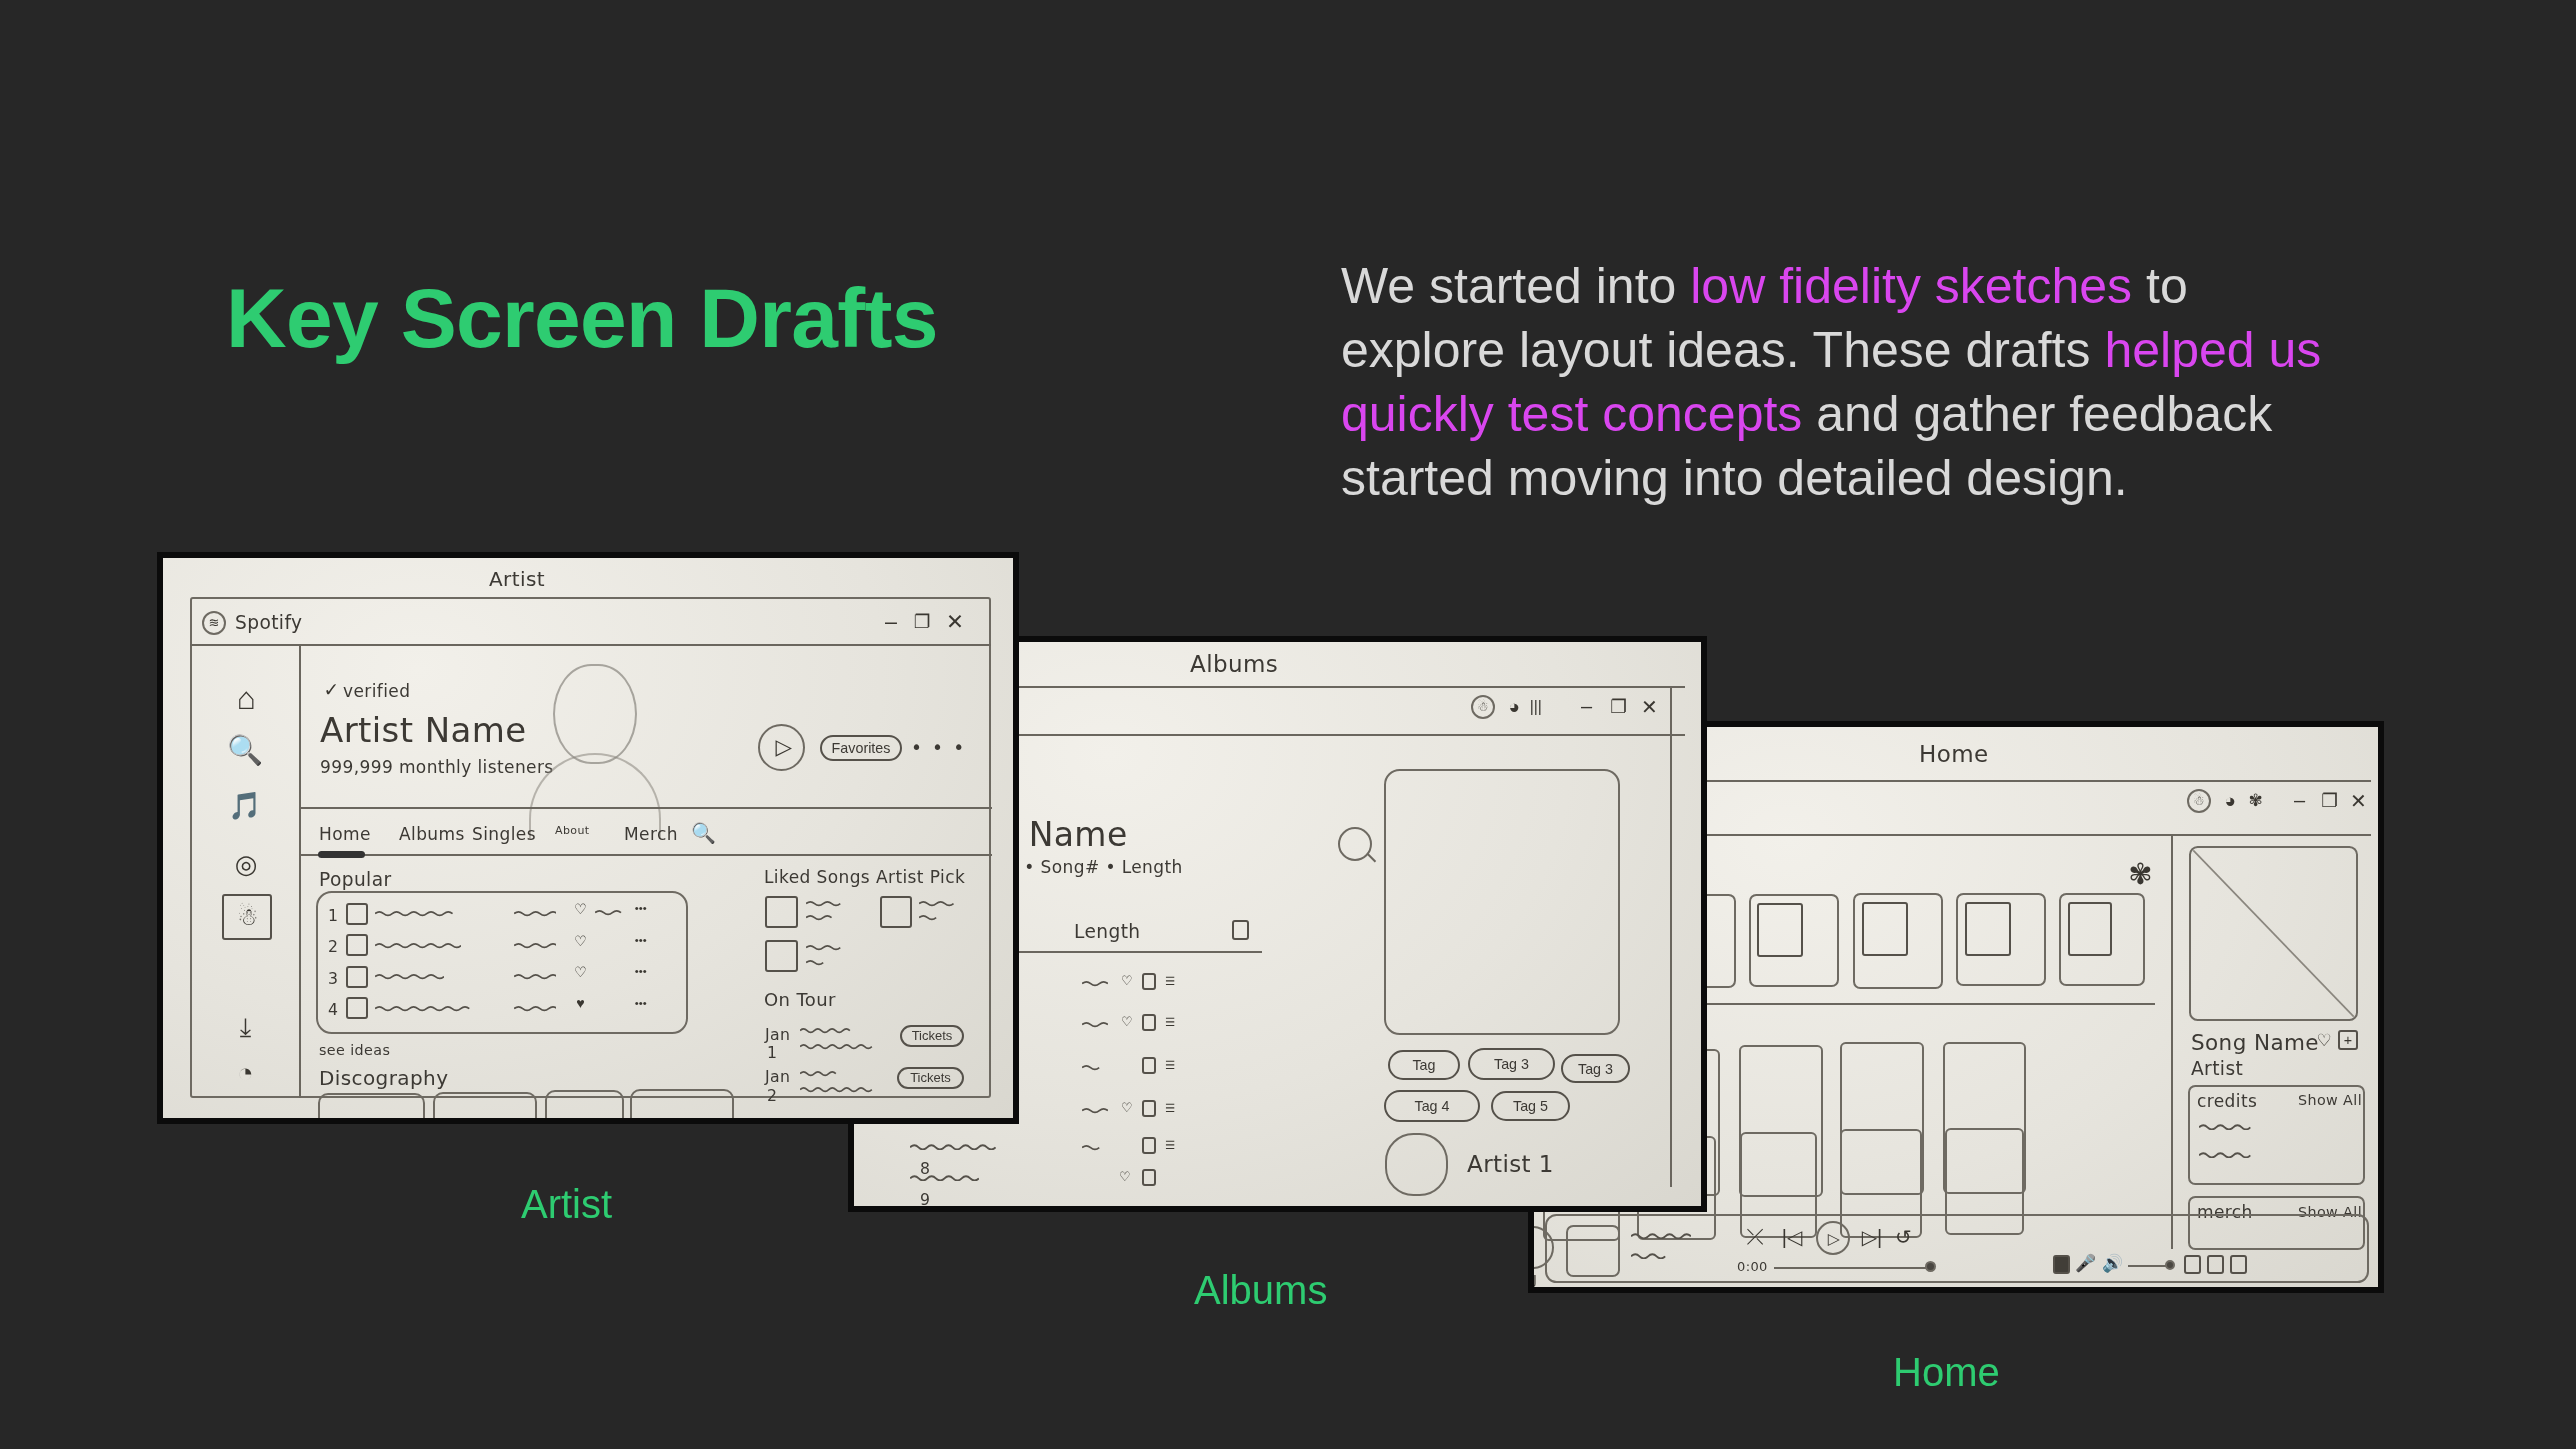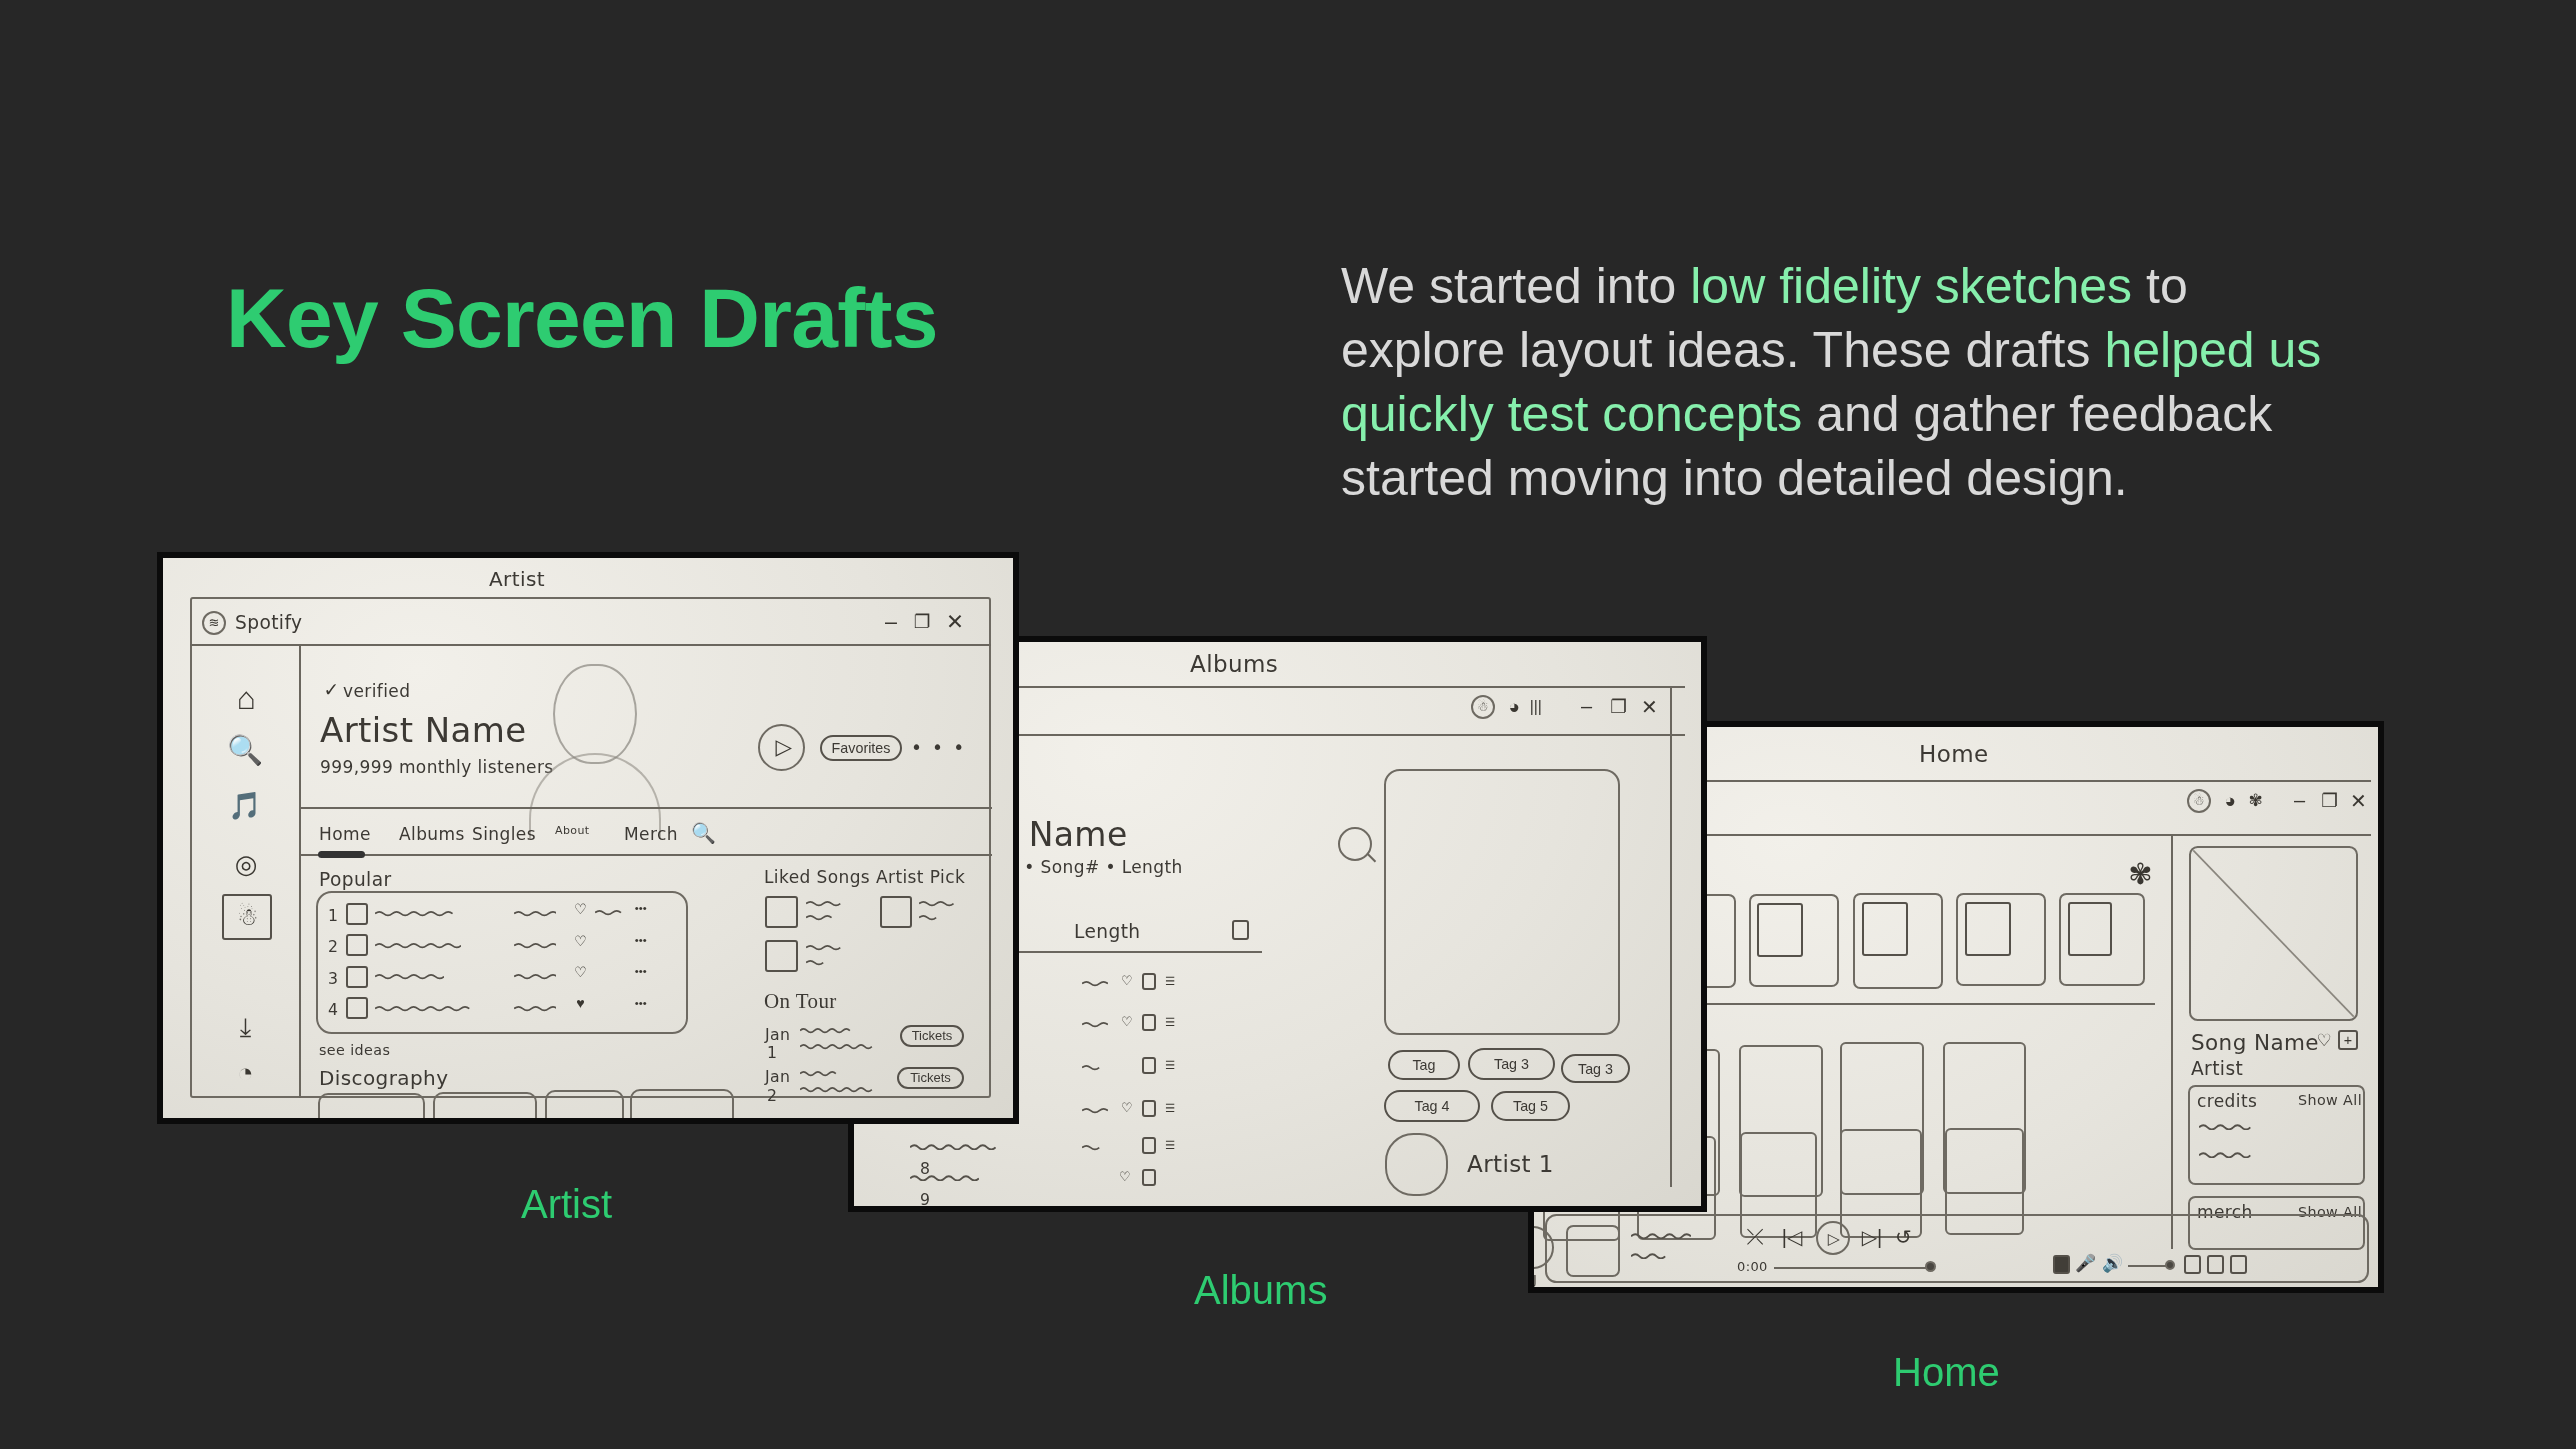--- a/index.html
+++ b/index.html
@@ -17,21 +17,21 @@
     font-size:84px;font-weight:bold;
     color:#2ECC71;letter-spacing:-0.7px;
     white-space:nowrap;
   }
   
   #intro{
     position:absolute;left:1341px;top:254px;width:1002px;
     font-size:50px;line-height:1.28;
     color:#D9D9D9;
   }
-  #intro .hl{color:#86efac;}
+  #intro .hl{color:#d946ef;}
   
   .sketch{
     position:absolute;
     background:#e8e6e0;
     border:6.4px solid #0b0b0b;
     box-sizing:border-box;
     overflow:hidden;
   }
   .paper{
     position:absolute;inset:0;
@@ -230,21 +230,21 @@
       <svg width="36" height="7.2" viewBox="0 0 50 10">
         <path d="M0 5 q6 -5 12 0 t12 0 t12 0 t12 0" stroke="#55514a" stroke-width="2.4" fill="none"></path>
       </svg>
     </div>
   <div class="wig" style="left:756px;top:356px;width:20px;">
       <svg width="20" height="7.2" viewBox="0 0 28 10">
         <path d="M0 5 q6 -5 12 0 t12 0" stroke="#55514a" stroke-width="2.4" fill="none"></path>
       </svg>
     </div>
 
-  <div class="txt hand" style="left:601px;top:431px;font-size:21px;font-family:Liberation Serif, serif;">On Tour</div>
+  <div class="txt hand" style="left:601px;top:431px;font-size:18px;">On Tour</div>
   <div class="txt hand" style="left:602px;top:467px;font-size:15.7px;">Jan</div>
   <div class="txt hand" style="left:604px;top:485px;font-size:15.7px;">1</div>
   <div class="wig" style="left:637px;top:469px;width:57px;">
       <svg width="57" height="7.2" viewBox="0 0 80 10">
         <path d="M0 5 q5 -5 10 0 t10 0 t10 0 t10 0 t10 0 t10 0 t10 0" stroke="#55514a" stroke-width="2.2" fill="none"></path>
       </svg>
     </div>
   <div class="wig" style="left:637px;top:485px;width:79px;">
       <svg width="79" height="7.2" viewBox="0 0 110 10">
         <path d="M0 5 q5 -5 10 0 t10 0 t10 0 t10 0 t10 0 t10 0 t10 0 t10 0 t10 0 t10 0" stroke="#55514a" stroke-width="2.2" fill="none"></path>

